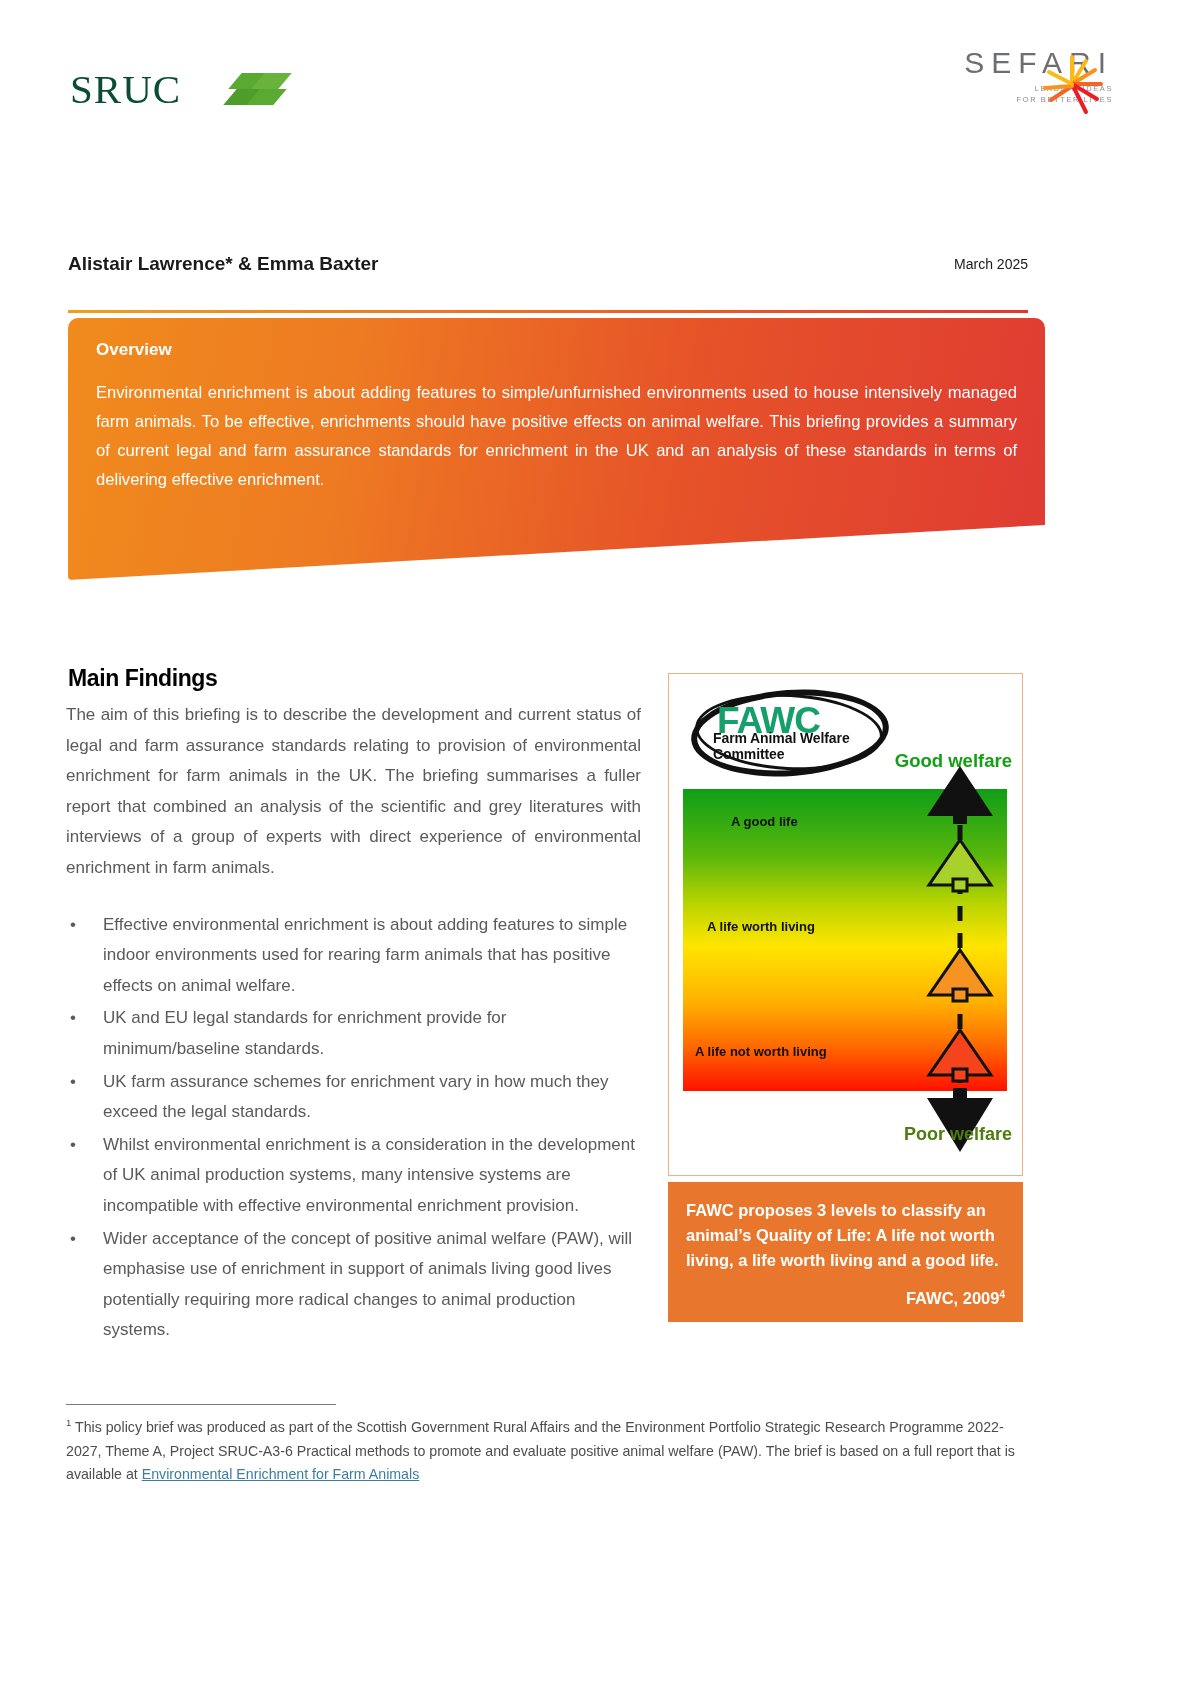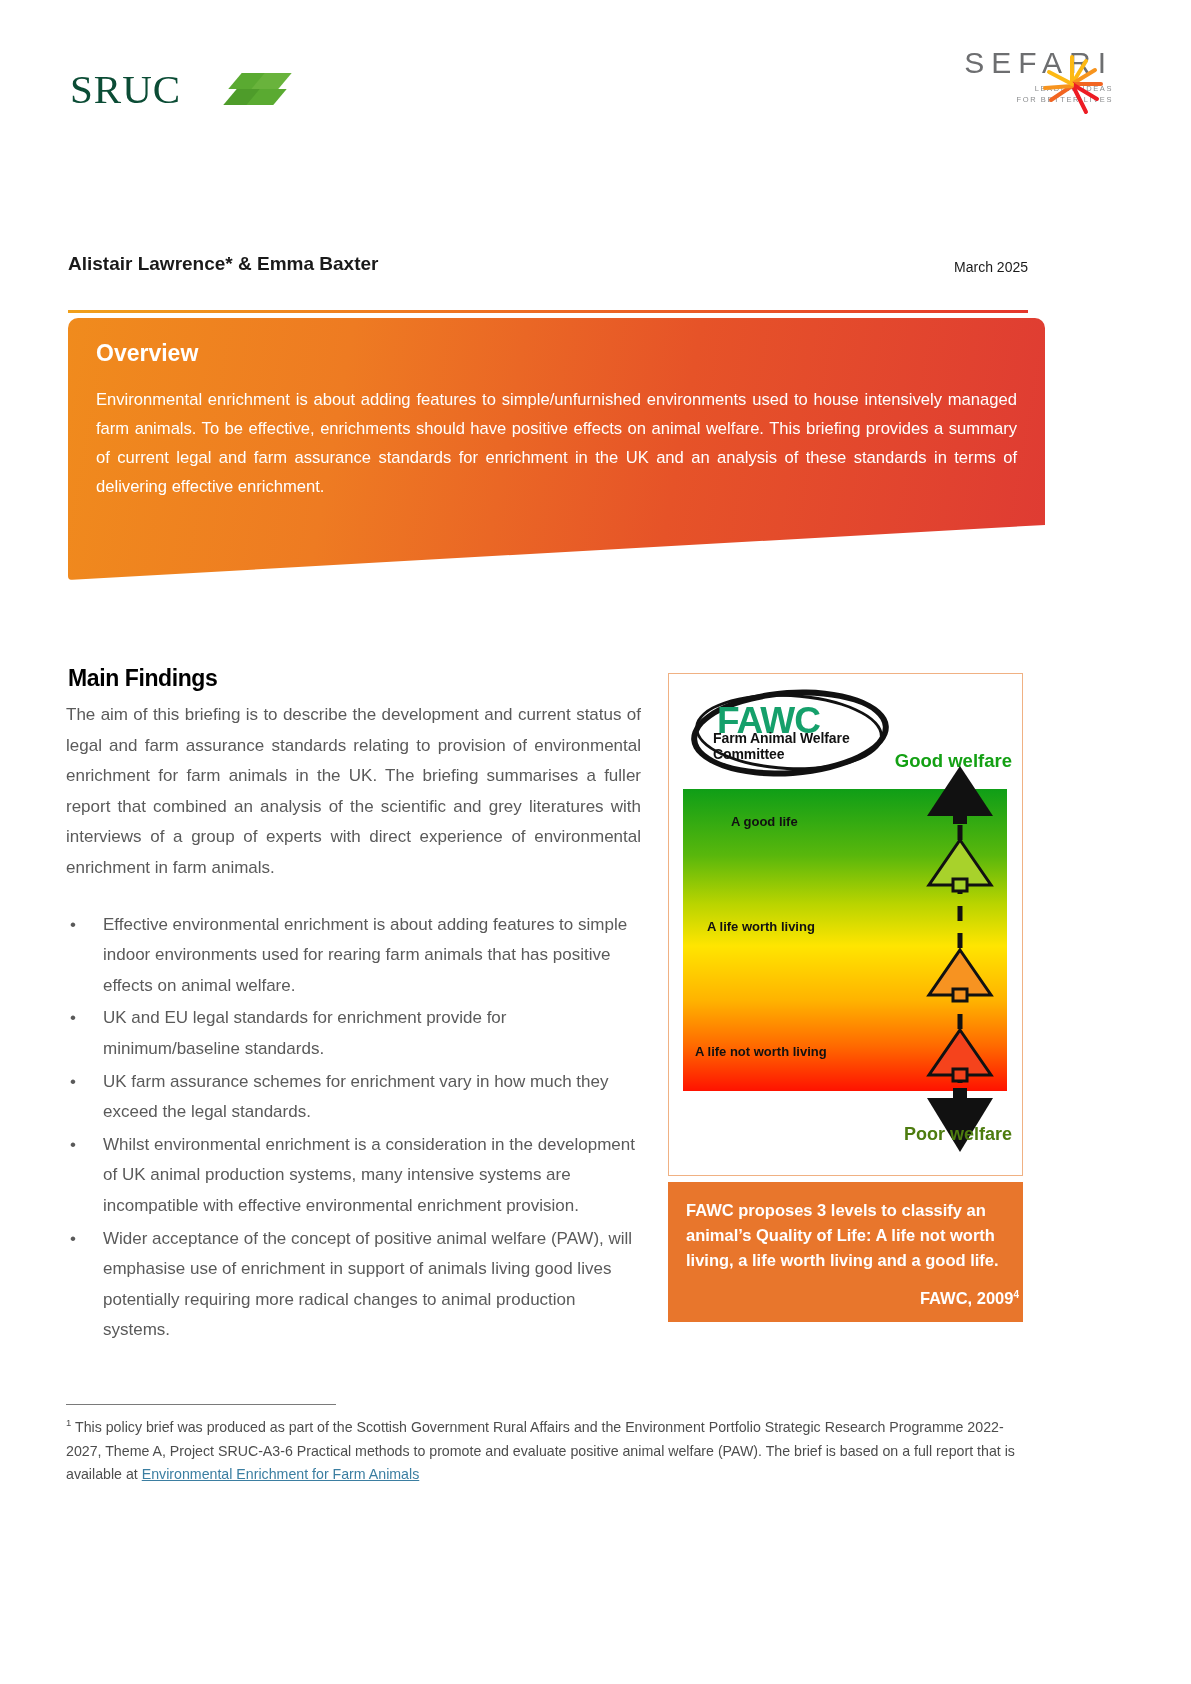--- a/index.html
+++ b/index.html
@@ -38,37 +38,37 @@
 
   
   .title{
     position:absolute;left:68px;top:148px;width:980px;
     color:#ef2017;font-weight:bold;font-size:27.5px;line-height:53px;
     letter-spacing:-.2px;
   }
   .title sup{font-size:15px;vertical-align:super;line-height:0;}
 
   .byline{position:absolute;left:68px;top:253px;width:960px;
-    display:flex;justify-content:space-between;align-items:flex-end;}
+    display:flex;justify-content:space-between;align-items:center;}
   .byline .authors{font-size:19px;font-weight:bold;color:#1a1a1a;}
   .byline .date{font-size:14px;color:#1a1a1a;font-weight:400;}
 
   
   .rule{position:absolute;left:68px;top:310px;width:960px;height:3px;
     background:linear-gradient(90deg,#f0a01b 0%,#ef7a21 35%,#e4372c 100%);}
 
   .overview-wrap{position:absolute;left:68px;top:318px;width:977px;height:262px;}
   .overview-shape{
     position:absolute;inset:0;
     background:linear-gradient(100deg,#f08b1d 0%,#ee7b22 28%,#e65328 62%,#df3b33 100%);
     border-radius:10px 10px 10px 4px;
     clip-path:polygon(0 0,100% 0,100% 79%,0 100%);
   }
   .overview-inner{position:relative;padding:22px 28px 0 28px;}
-  .overview-title{color:#ffffff;font-size:23px;font-weight:bold;margin-bottom:18px;}
+  .overview-title{color:#ffffff;font-size:17px;font-weight:bold;margin-bottom:18px;}
   .overview-text{color:#ffffff;font-size:16.6px;line-height:29px;text-align:justify;}
 
   
   .mf-heading{position:absolute;left:68px;top:665px;color:#000000;
     font-size:23px;font-weight:bold;letter-spacing:-.4px;}
 
   .col-left{position:absolute;left:66px;top:700px;width:575px;}
   .intro{font-size:17px;line-height:30.6px;text-align:justify;color:#5a5a5a;}
   .bullets{margin:26px 0 0 0;padding:0;list-style:none;}
   .bullets li{position:relative;padding-left:37px;margin-bottom:2px;
@@ -94,21 +94,21 @@
 
   .grad-bar{position:absolute;left:14px;top:115px;width:324px;height:302px;
     background:linear-gradient(180deg,#0f9e17 0%,#59b70c 22%,#b9d400 38%,#ffe500 52%,#ffb300 70%,#ff6a00 85%,#ff1200 100%);}
   .lvl{position:absolute;font-size:13px;font-weight:bold;color:#111;}
   .lvl.good{left:62px;top:140px;}
   .lvl.worth{left:38px;top:245px;}
   .lvl.not{left:26px;top:370px;}
 
   .arrowcol{position:absolute;left:248px;top:84px;width:86px;height:400px;}
   .fig-caption{position:absolute;left:668px;top:1182px;width:355px;
-    background:#e8762c;color:#ffffff;box-sizing:border-box;padding:16px 4px 14px 18px;}
+    background:#e8762c;color:#ffffff;box-sizing:border-box;padding:16px 18px 14px 18px;}
   .fig-caption .ct{font-size:16.5px;line-height:25px;font-weight:bold;}
   .fig-caption .src{text-align:right;font-size:16.5px;font-weight:bold;margin-top:16px;}
   .fig-caption .src sup{font-size:10px;vertical-align:super;line-height:0;}
 
   
   .fn-rule{position:absolute;left:66px;top:1404px;width:270px;height:1px;background:#7a7a7a;}
   .footnote{position:absolute;left:66px;top:1416px;width:960px;
     font-size:14.2px;line-height:23.5px;color:#4d4d4d;text-align:left;}
   .footnote sup{font-size:9.5px;vertical-align:super;line-height:0;}
   .footnote a{color:#3b7ea1;text-decoration:underline;}

